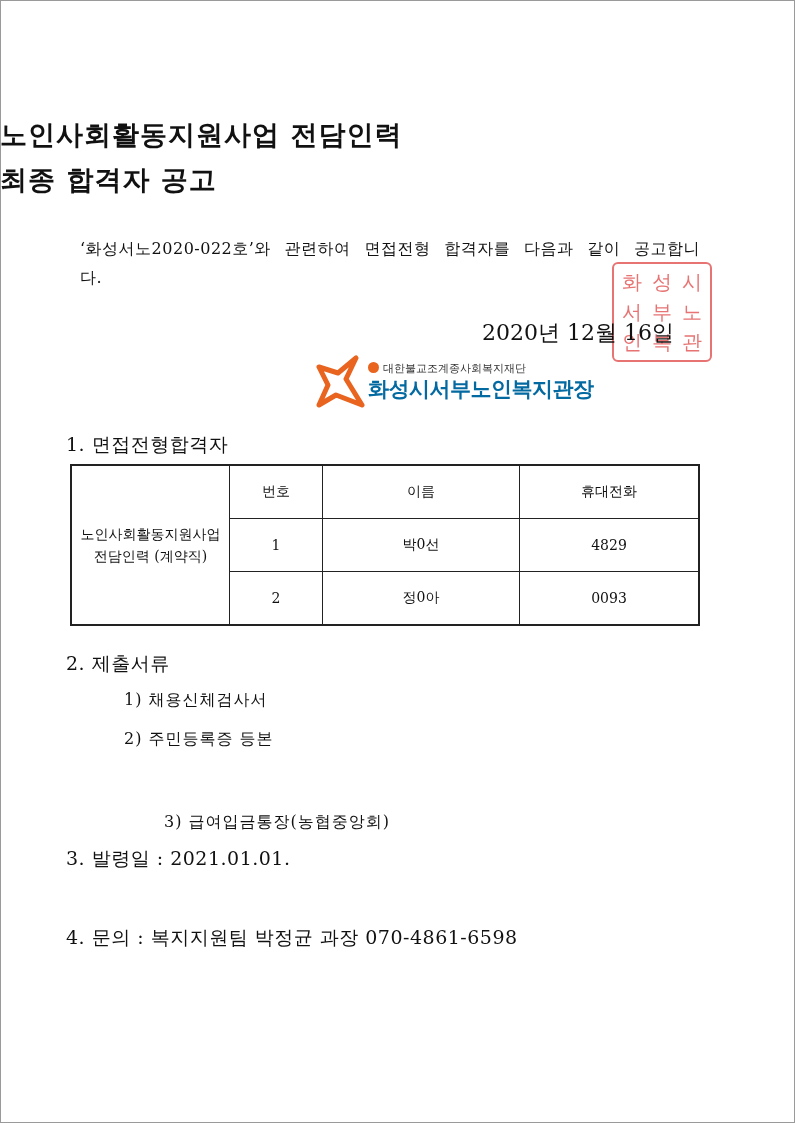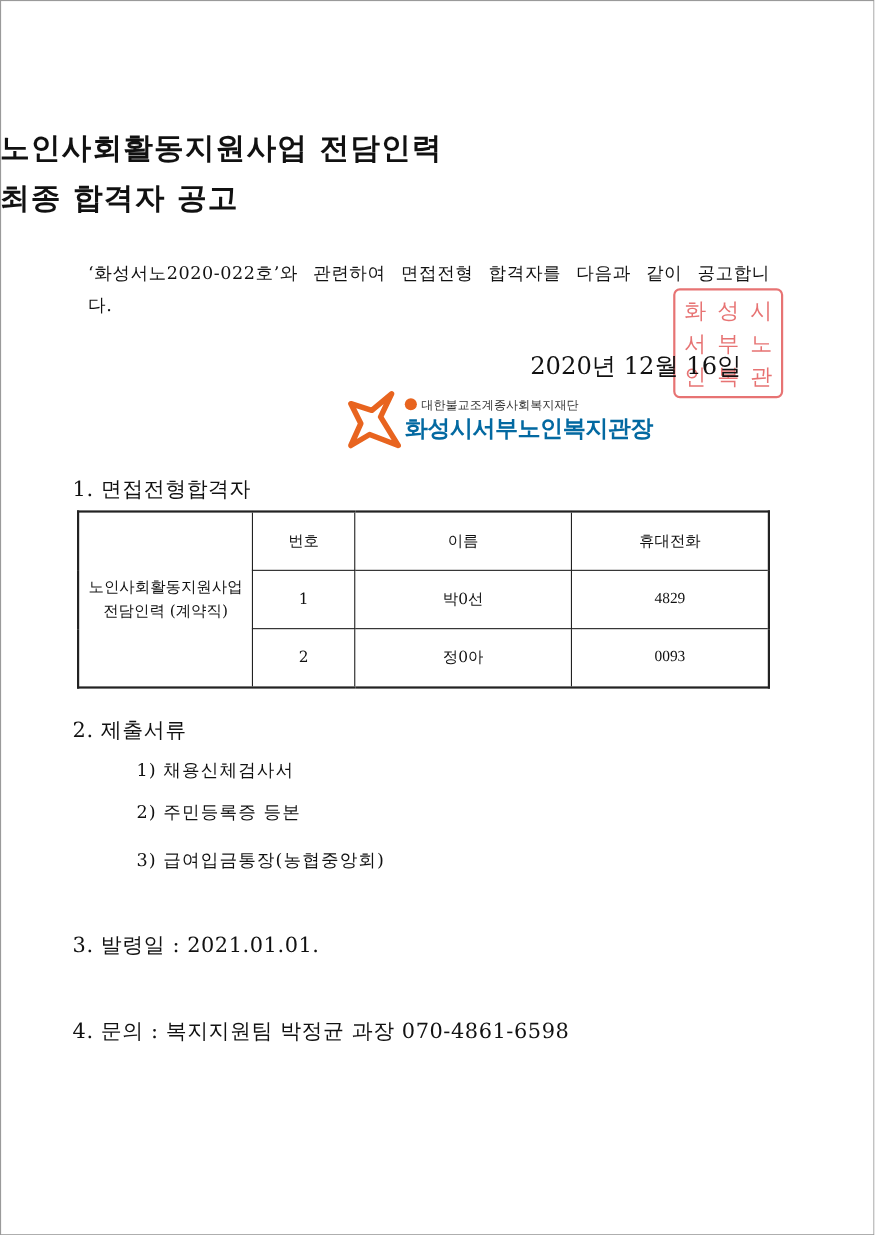--- a/index.html
+++ b/index.html
@@ -18,21 +18,21 @@
   .logo-sub { position:absolute; left:52px; top:6px; font-family:"DejaVu Sans",sans-serif; font-size:11px; color:#333; white-space:nowrap; }
   .logo-sub .dot { display:inline-block; width:11px; height:11px; border-radius:50%; background:#e8641f; vertical-align:-1px; margin-right:4px; }
   .logo-main { position:absolute; left:52px; top:20px; font-family:"DejaVu Sans",sans-serif; font-size:21px; font-weight:bold; color:#0369a1; white-space:nowrap; letter-spacing:-0.5px; }
   .h { position:absolute; left:66px; font-size:19px; letter-spacing:0.5px; }
   .sub { position:absolute; left:124px; font-size:16px; letter-spacing:1px; }
   table.res { position:absolute; left:70px; top:464px; width:630px; border-collapse:collapse; font-size:14px; }
   table.res td { border:1px solid #222; text-align:center; height:50px; }
   table.res td.cat { border-width:2px 1px 2px 2px; line-height:22px; width:155px; font-size:14px; }
   table.res tr:first-child td { border-top:2px solid #222; }
   table.res tr:last-child td { border-bottom:2px solid #222; }
-  table.res td.last { border-right:2px solid #222;font-family:Liberation Serif, serif; }
+  table.res td.last { border-right:2px solid #222; }
   .c2 { width:90px; } .c3 { width:194px; }
 </style>
 </head>
 <body>
 
 <div class="page-border"></div>
 
 <div class="title t1">노인사회활동지원사업 전담인력</div>
 <div class="title t2">최종 합격자 공고</div>
 
@@ -78,16 +78,16 @@
     <td>2</td>
     <td>정0아</td>
     <td class="last">0093</td>
   </tr>
 </tbody>
   </table>
 
 <div class="h" style="top:651px;">2. 제출서류</div>
 <div class="sub" style="top:690px;">1) 채용신체검사서</div>
 <div class="sub" style="top:729px;">2) 주민등록증 등본</div>
-<div class="sub" style="top:772px;">3) 급여입금통장(농협중앙회)</div>
+<div class="sub" style="top:812px;margin-left:40px;">3) 급여입금통장(농협중앙회)</div>
 
 <div class="h" style="top:846px;">3. 발령일 : 2021.01.01.</div>
 <div class="h" style="top:925px;">4. 문의 : 복지지원팀 박정균 과장 070-4861-6598</div>
 
 </body></html>

